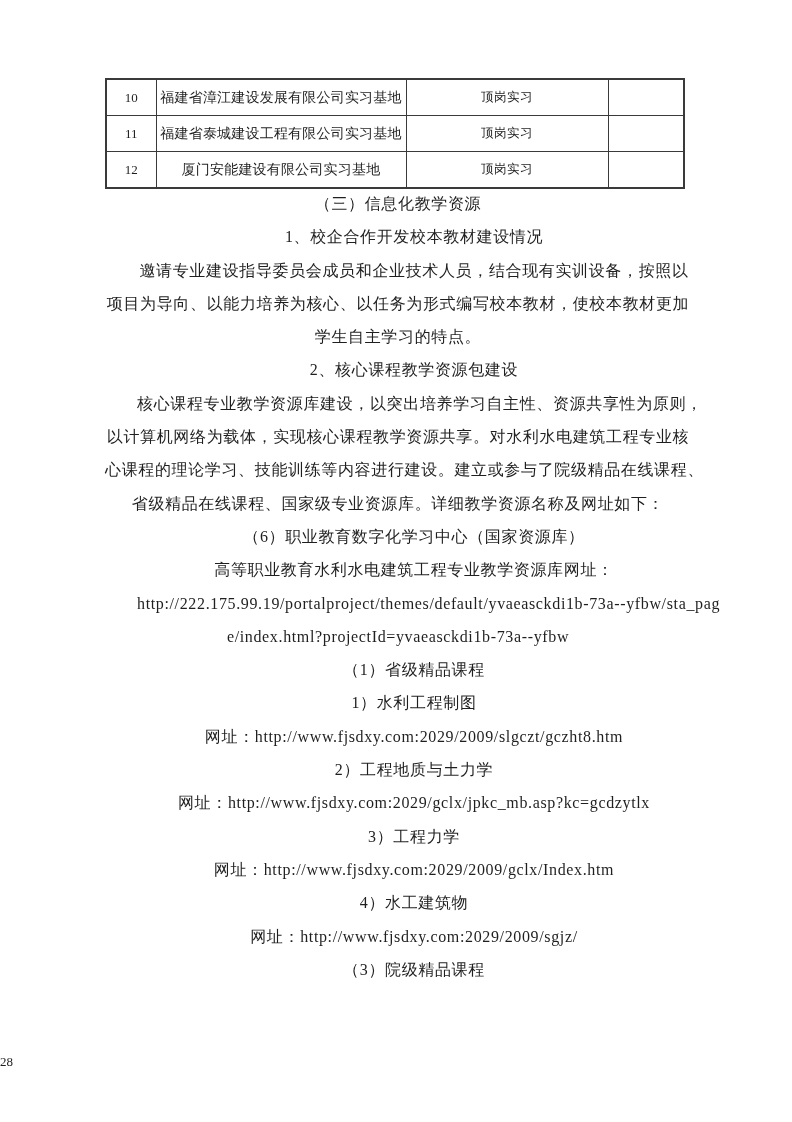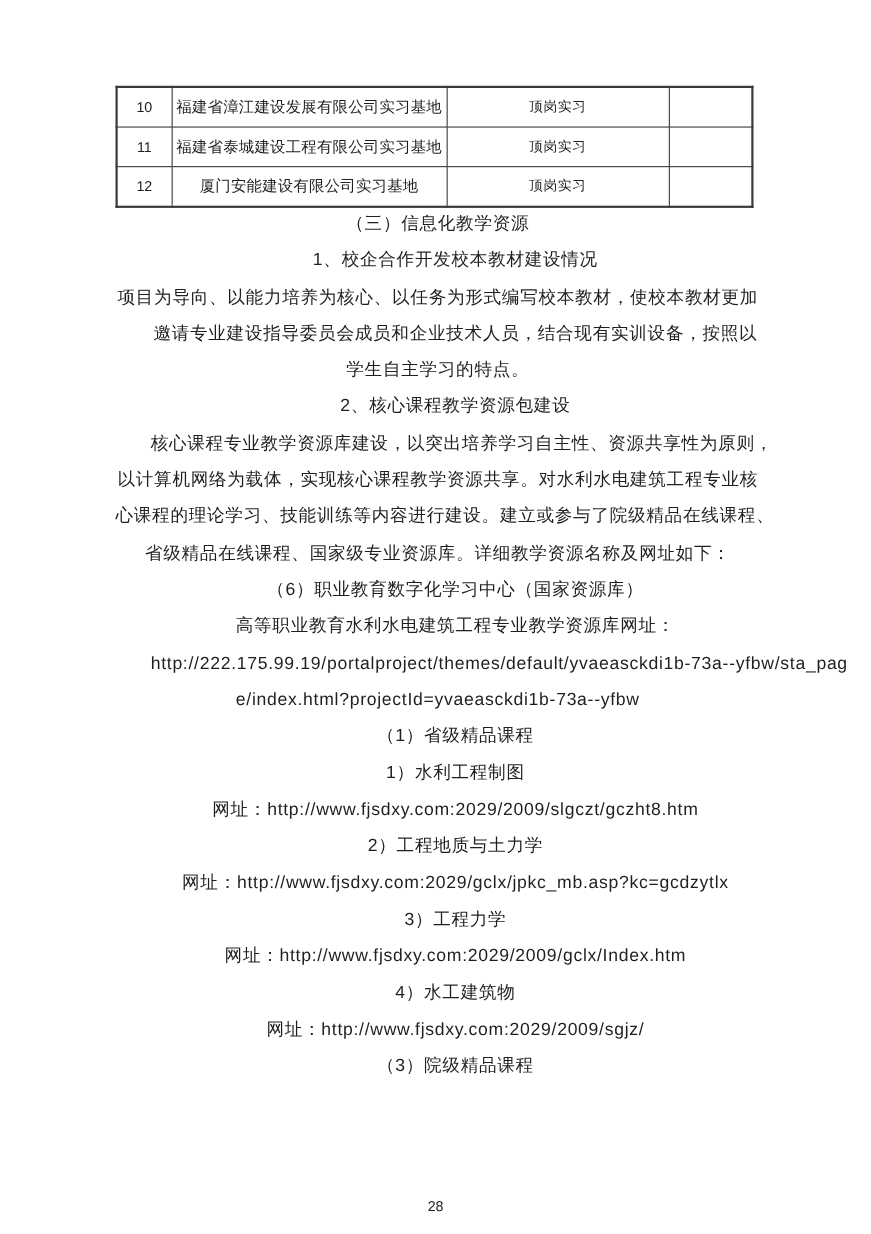--- a/index.html
+++ b/index.html
@@ -6,21 +6,21 @@
     margin: 0;
     padding: 0;
     background: #ffffff;
   }
   .page {
     position: relative;
     width: 792px;
     height: 1122px;
     background: #ffffff;
     overflow: hidden;
-    font-family: Liberation Sans, sans-serif;
+    font-family: Liberation Serif, serif;
     color: #1f1f1f;
   }
 
   
   table.internship-table {
     position: absolute;
     left: 105px;
     top: 78px;
     width: 578px;
     border-collapse: collapse;
@@ -59,25 +59,23 @@
   .doc-line.indented {
     text-indent: 2em;
   }
 
   
   .page-number {
     position: absolute;
     left: 0;
     top: 1052px;
     width: 100%;
-    text-align: center;
     font-size: 13px;
     line-height: 20px;
     color: #1f1f1f;
-    margin-top: 35px;
   }
 </style>
 </head>
 <body>
 
 <div class="page">
 
   <table class="internship-table">
     <colgroup>
       <col style="width:50px">
@@ -103,22 +101,22 @@
           <td class="col-name">厦门安能建设有限公司实习基地</td>
           <td class="col-category">顶岗实习</td>
           <td class="col-note"></td>
         </tr>
       </tbody>
   </table>
 
   <div class="body-text">
       <div class="doc-line">（三）信息化教学资源</div>
       <div class="doc-line indented">1、校企合作开发校本教材建设情况</div>
+      <div class="doc-line indented">邀请专业建设指导委员会成员和企业技术人员，结合现有实训设备，按照以</div>
       <div class="doc-line">项目为导向、以能力培养为核心、以任务为形式编写校本教材，使校本教材更加</div>
-      <div class="doc-line indented">邀请专业建设指导委员会成员和企业技术人员，结合现有实训设备，按照以</div>
       <div class="doc-line">学生自主学习的特点。</div>
       <div class="doc-line indented">2、核心课程教学资源包建设</div>
       <div class="doc-line indented">核心课程专业教学资源库建设，以突出培养学习自主性、资源共享性为原则，</div>
       <div class="doc-line">以计算机网络为载体，实现核心课程教学资源共享。对水利水电建筑工程专业核</div>
       <div class="doc-line">心课程的理论学习、技能训练等内容进行建设。建立或参与了院级精品在线课程、</div>
       <div class="doc-line">省级精品在线课程、国家级专业资源库。详细教学资源名称及网址如下：</div>
       <div class="doc-line indented">（6）职业教育数字化学习中心（国家资源库）</div>
       <div class="doc-line indented">高等职业教育水利水电建筑工程专业教学资源库网址：</div>
       <div class="doc-line indented">http://222.175.99.19/portalproject/themes/default/yvaeasckdi1b-73a--yfbw/sta_pag</div>
       <div class="doc-line">e/index.html?projectId=yvaeasckdi1b-73a--yfbw</div>

